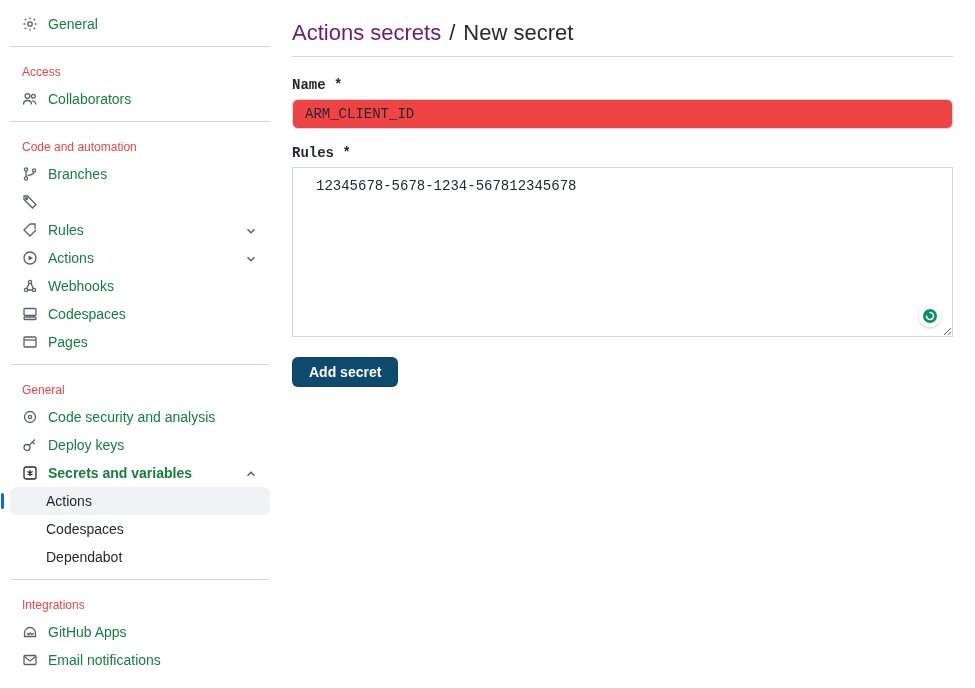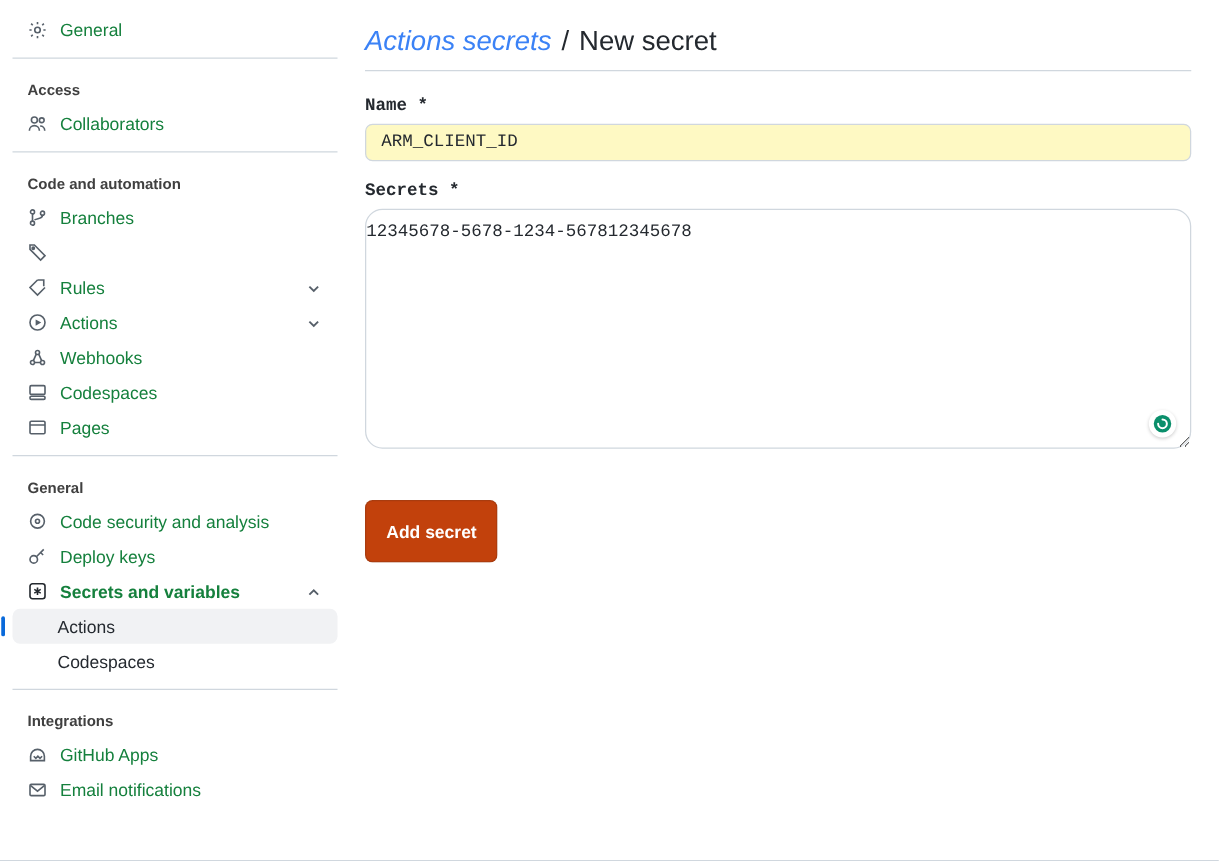--- a/index.html
+++ b/index.html
@@ -32,22 +32,22 @@
     margin-right: 10px;
     display: flex;
     align-items: center;
     justify-content: center;
     color: #57606a;
   }
   .nav-item .label { flex: 1; }
   .nav-item .chev { color: #57606a; }
   .nav-section-hdr {
     font-size: 12px;
-    font-weight: 700;
-    color: #404040;
+    font-weight: 400;
+    color: #ef4444;
     padding: 18px 12px 6px 12px;
   }
   .nav-divider {
     height: 1px;
     background: #d0d7de;
     margin: 8px 0 0 0;
   }
   .nav-item.bold .label { font-weight: 600; }
   .nav-item.bold .icon { color: #24292f; }
   .sub-list { margin-left: 0; }
@@ -78,76 +78,75 @@
   .title-row {
     display: flex;
     align-items: baseline;
     gap: 8px;
     border-bottom: 1px solid #d0d7de;
     padding-bottom: 10px;
     margin-bottom: 20px;
     font-size: 22px;
     font-weight: 400;
   }
-  .title-link { color: #3b82f6; cursor: pointer; font-style: italic; }
+  .title-link { color: #701a75; cursor: pointer; }
   .title-sep { color: #24292f; }
   .title-here { color: #24292f; }
   .field-label {
     font-weight: 600;
     font-size: 14px;
     margin-bottom: 6px;
     display: block;
   }
   .text-input {
     width: 100%;
     padding: 6px 12px;
     border: 1px solid #d0d7de;
     border-radius: 6px;
     font-size: 14px;
-    background: #fef9c3;
+    background: #ef4444;
     color: #24292f;
     font-family: inherit;
   }
   .field-group { margin-bottom: 16px; font-family: Liberation Mono, monospace; }
   .textarea-wrap { position: relative; }
   .textarea {
     width: 100%;
-    height: 192px;
-    padding: 10px 0;
+    height: 170px;
+    padding: 10px 23px;
     border: 1px solid #d0d7de;
-    border-radius: 14px;
+    border-radius: 0;
     font-size: 14px;
     font-family: inherit;
     resize: both;
     color: #24292f;
   }
   .smile-badge {
     position: absolute;
     right: 12px;
     bottom: 14px;
     width: 22px;
     height: 22px;
     border-radius: 50%;
     background: #fff;
     display: flex;
     align-items: center;
     justify-content: center;
     box-shadow: 0 1px 3px rgba(0,0,0,.2);
     cursor: pointer;
   }
   .btn-primary {
-    background: #c2410c;
+    background: #0c4a6e;
     color: #fff;
     border: 1px solid rgba(27,31,36,.15);
-    padding: 16px 16px;
+    padding: 6px 16px;
     font-size: 14px;
     font-weight: 600;
     border-radius: 6px;
     cursor: pointer;
-    margin-top: 20px;
   }
   svg { display: block; }
 </style>
 </head>
 <body>
 
 <nav class="sidebar">
   <div class="nav-item">
     <span class="icon">
       <svg width="16" height="16" viewBox="0 0 16 16" fill="none" stroke="currentColor" stroke-width="1.3">
@@ -283,20 +282,21 @@
     <span class="label">Secrets and variables</span>
     <span class="chev">
       <svg width="14" height="14" viewBox="0 0 16 16" fill="none" stroke="currentColor" stroke-width="1.7">
           <path d="M4 10l4-4 4 4"></path>
         </svg>
     </span>
   </div>
   <div class="sub-list">
     <div class="sub-item active">Actions</div>
     <div class="sub-item">Codespaces</div>
+    <div class="sub-item">Dependabot</div>
   </div>
 
   <div class="nav-divider"></div>
 
   <div class="nav-section-hdr">Integrations</div>
   <div class="nav-item">
     <span class="icon">
       <svg width="16" height="16" viewBox="0 0 16 16" fill="none" stroke="currentColor" stroke-width="1.3">
           <path d="M2.5 9a5.5 5.5 0 0 1 11 0v3.5h-11V9z"></path>
           <path d="M5 9l1.7 1.7L8.3 9l1.7 1.7L11.7 9"></path>
@@ -321,21 +321,21 @@
     <span class="title-sep">/</span>
     <span class="title-here">New secret</span>
   </div>
 
   <div class="field-group">
     <label class="field-label">Name *</label>
     <input class="text-input" type="text" value="ARM_CLIENT_ID" style="">
   </div>
 
   <div class="field-group">
-    <label class="field-label">Secrets *</label>
+    <label class="field-label">Rules *</label>
     <div class="textarea-wrap">
       <textarea class="textarea" style="">12345678-5678-1234-567812345678</textarea>
       <div class="smile-badge">
         <svg width="16" height="16" viewBox="0 0 16 16">
             <circle cx="8" cy="8" r="7" fill="#0a8f6b"></circle>
             <path d="M4.5 8a3.5 3.5 0 1 0 3.5-3.5" fill="none" stroke="#fff" stroke-width="1.6" stroke-linecap="round"></path>
             <path d="M8 11.5 6.3 10M8 11.5l1.7-1.5" fill="none" stroke="#fff" stroke-width="1.6" stroke-linecap="round" opacity="0"></path>
           </svg>
       </div>
     </div>

